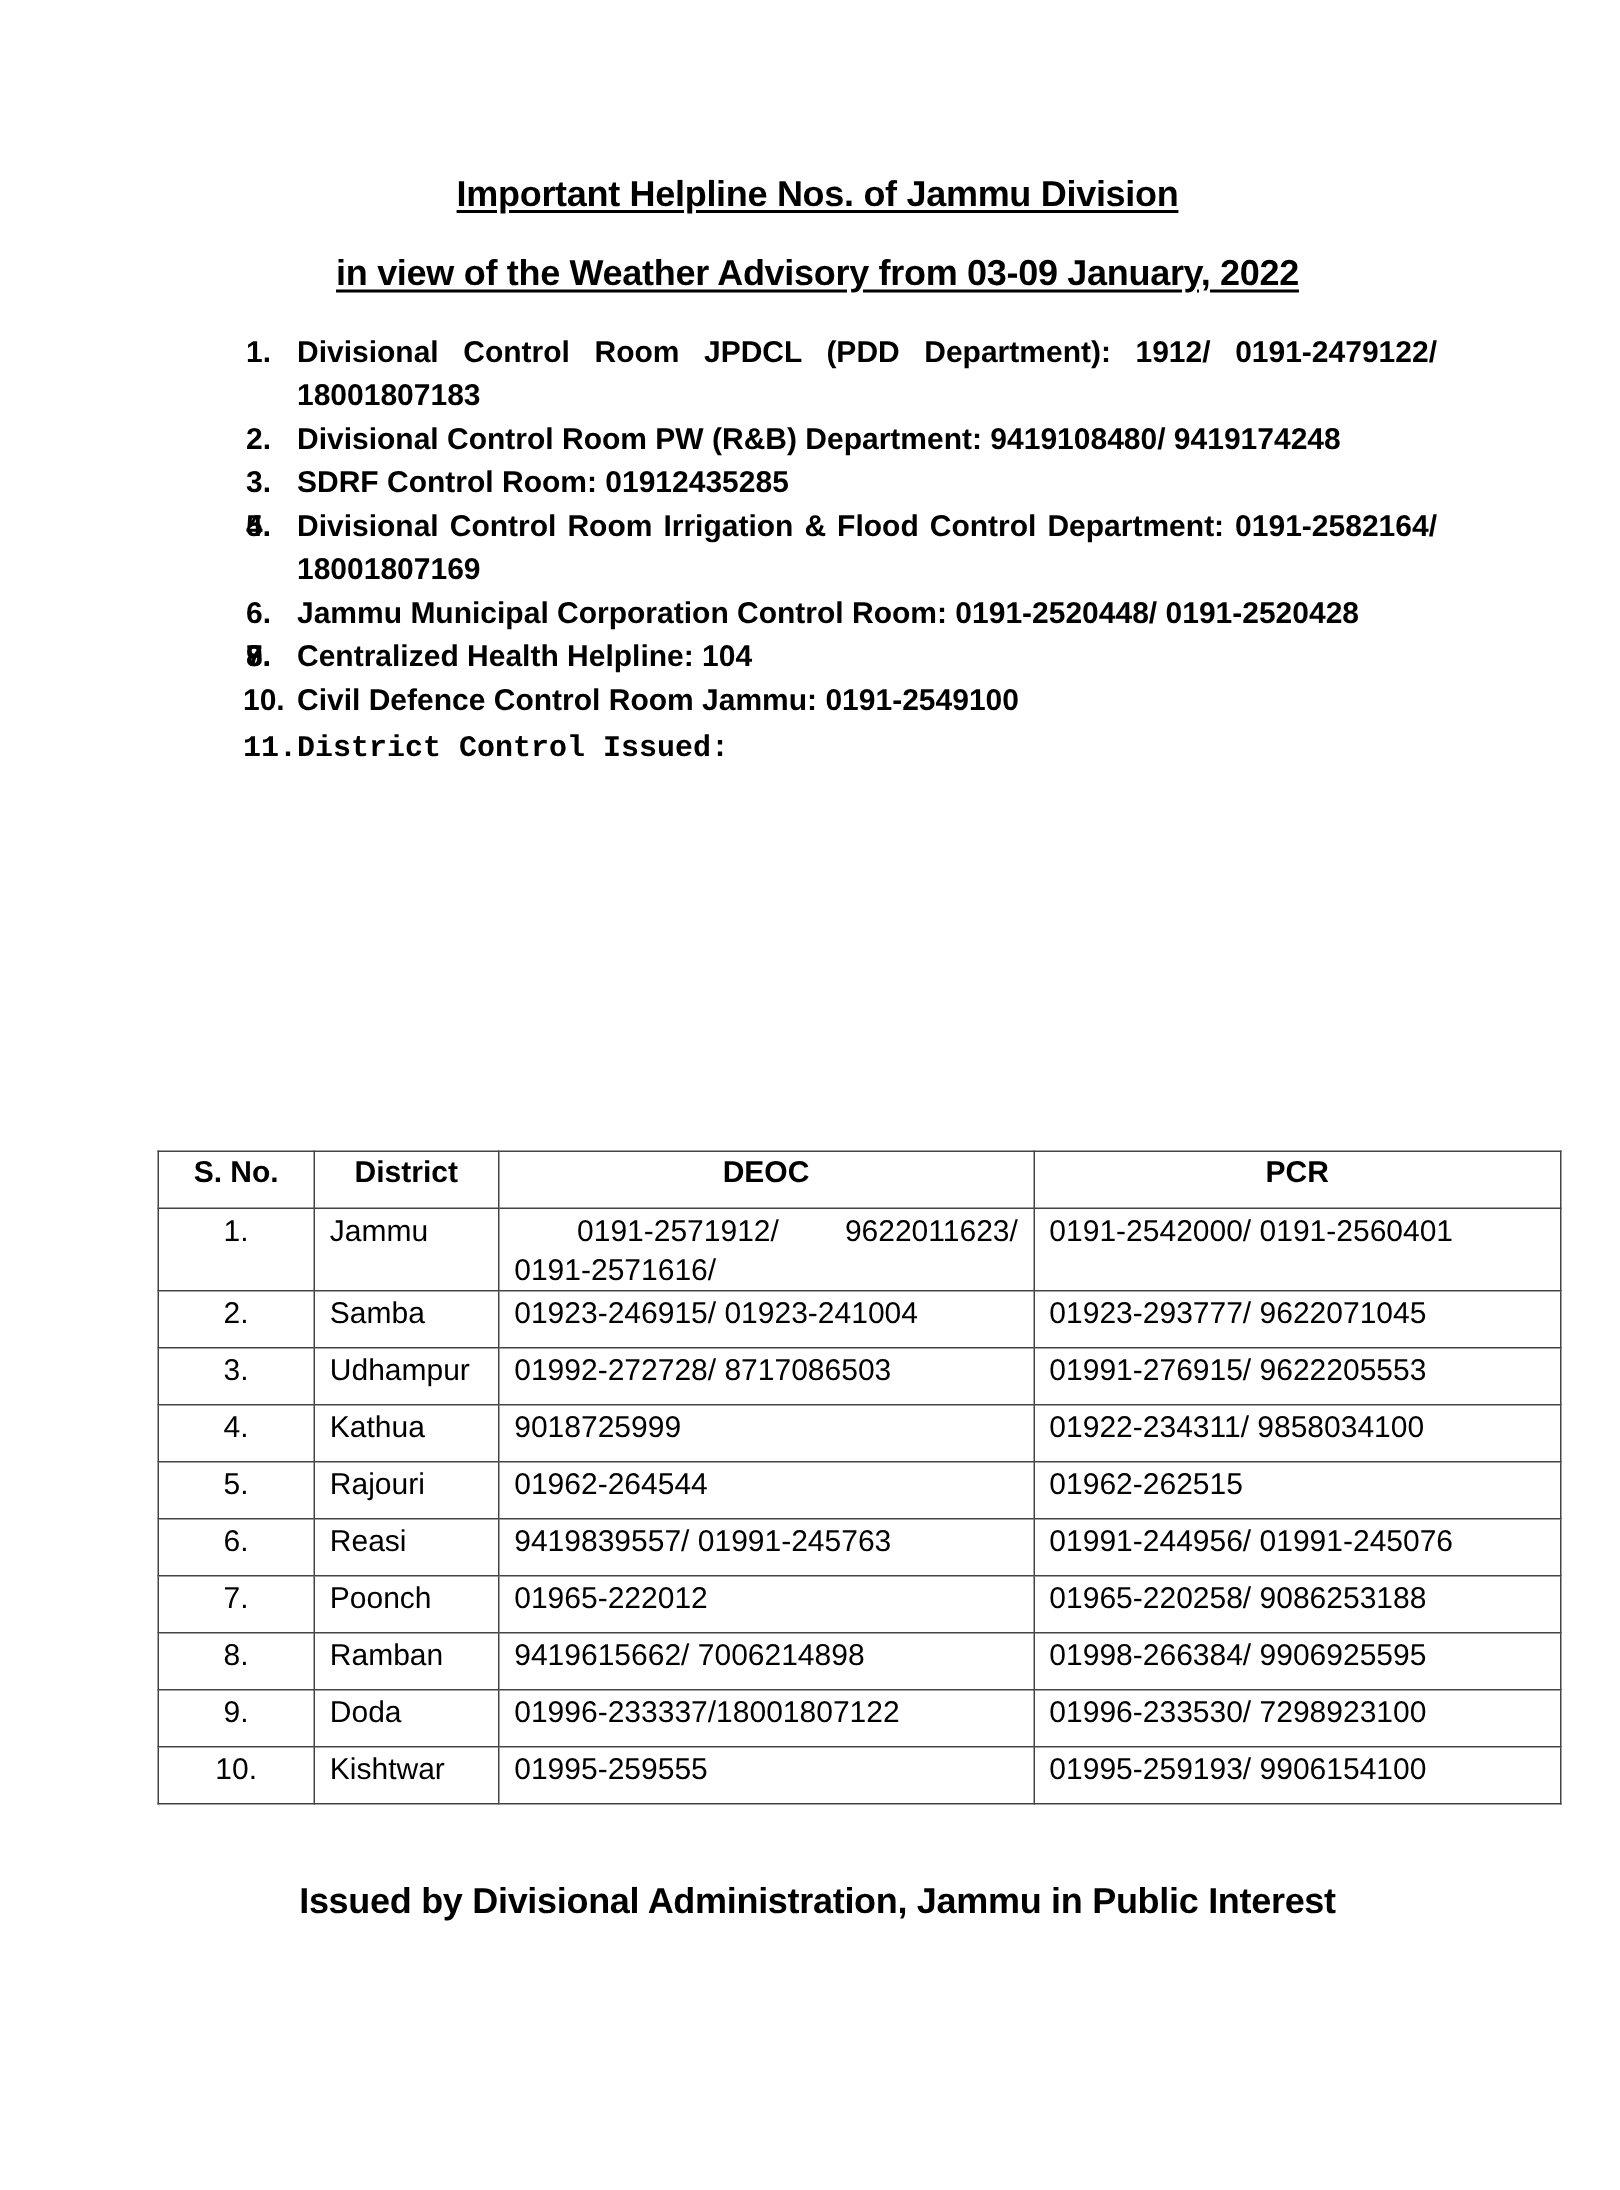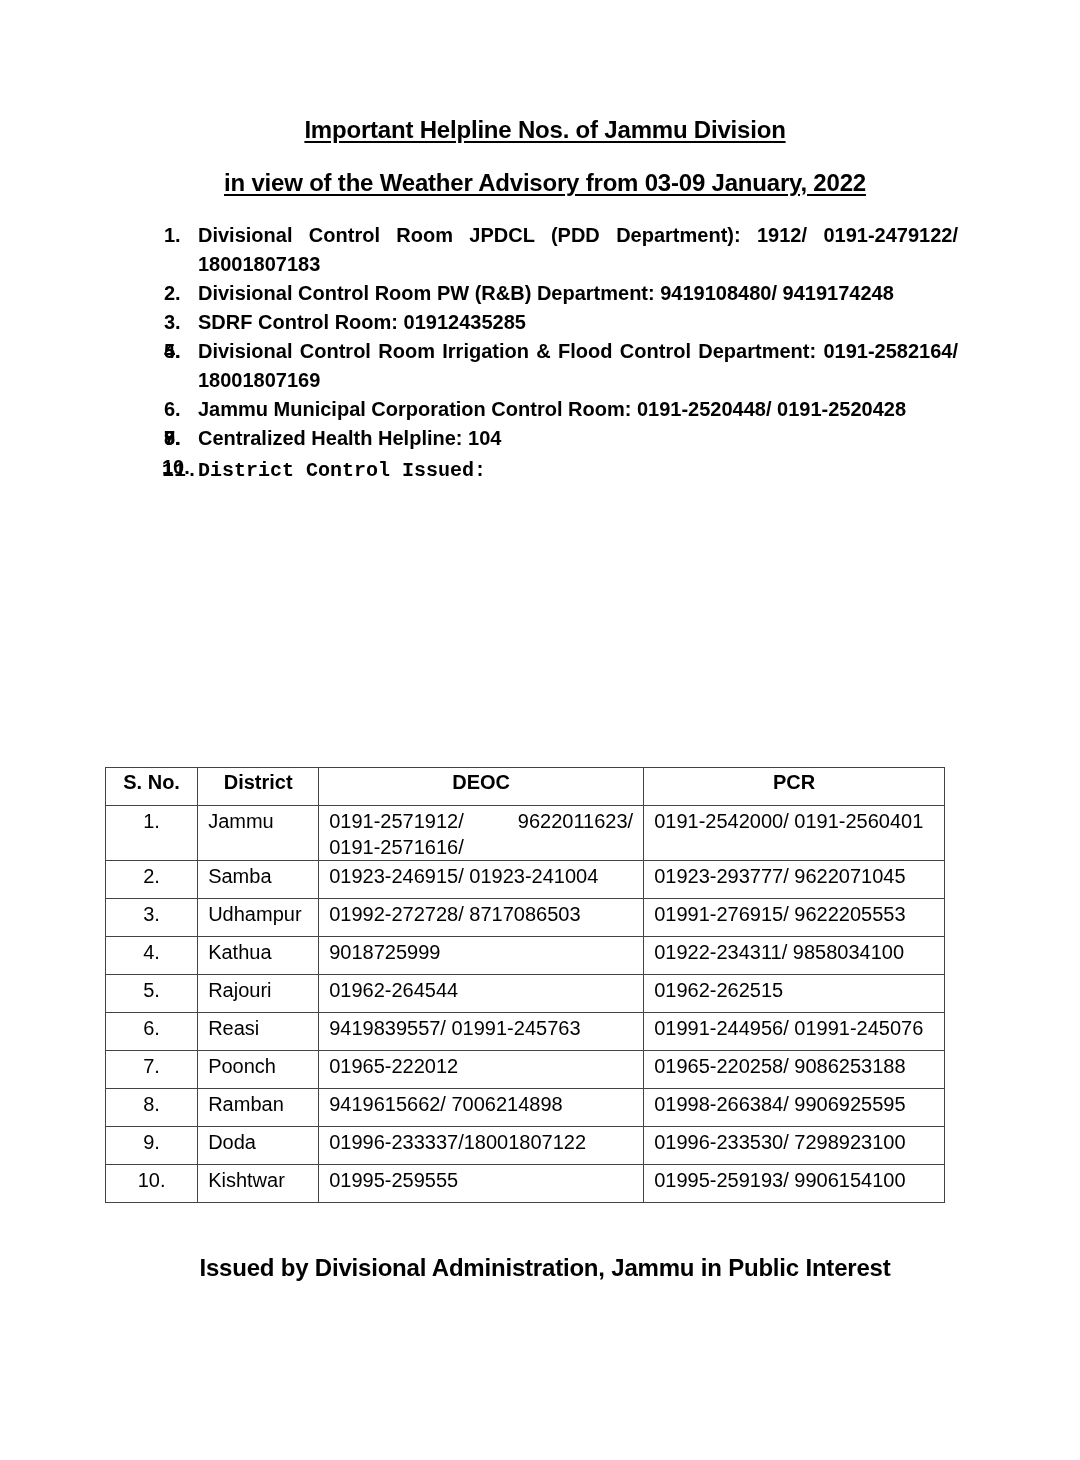--- a/index.html
+++ b/index.html
@@ -51,21 +51,21 @@
       left: 2px;
       top: 0;
     }
     .list li.tight .num { left: 0px; }
     .list li.last { margin-top: 3px; font-family: Liberation Mono, monospace; }
 
     table.districts {
       position: absolute;
       left: 105px;
       top: 767px;
-      width: 840px;
+      width: 936px;
       border-collapse: collapse;
       font-size: 20px;
     }
     table.districts th, table.districts td {
       border: 1.5px solid #444;
       vertical-align: top;
       padding: 0 10px;
       line-height: 26px;
       height: 38px;
       box-sizing: border-box;
@@ -76,21 +76,22 @@
       padding-top: 1px;
     }
     table.districts td { padding-top: 2px; }
     table.districts td.sno { text-align: center; }
     col.c-sno { width: 104px; }
     col.c-dist { width: 123px; }
     col.c-deoc { width: 357px; }
     col.c-pcr { width: 352px; }
     .justify2 {
       display: flex;
-      justify-content: space-between;
+      justify-content: flex-end;
+      gap: 44px;
     }
 
     .footer {
       position: absolute;
       left: 0;
       width: 1090px;
       top: 1254px;
       text-align: center;
       font-weight: bold;
       font-size: 24px;
@@ -106,21 +107,21 @@
 <ol class="list">
   <li><span class="num">1.</span><span>Divisional Control Room JPDCL (PDD Department): 1912/ 0191-2479122/ 18001807183</span></li>
   <li><span class="num">2.</span><span>Divisional Control Room PW (R&amp;B) Department: 9419108480/ 9419174248</span></li>
   <li><span class="num">3.</span><span>SDRF Control Room: 01912435285</span></li>
   <li><span class="num">4.</span></li>
   <li><span class="num">5.</span><span>Divisional Control Room Irrigation &amp; Flood Control Department: 0191-2582164/ 18001807169</span></li>
   <li><span class="num">6.</span><span>Jammu Municipal Corporation Control Room: 0191-2520448/ 0191-2520428</span></li>
   <li><span class="num">7.</span></li>
   <li><span class="num">8.</span></li>
   <li><span class="num">9.</span><span>Centralized Health Helpline: 104</span></li>
-  <li class="tight"><span class="num">10.</span></li>
+  <li class="tight"><span class="num">10.</span><span>Civil Defence Control Room Jammu: 0191-2549100</span></li>
   <li class="tight last"><span class="num">11.</span><span>District Control Issued:</span></li>
 </ol>
 
 <table class="districts">
   <colgroup>
     <col class="c-sno">
       <col class="c-dist">
       <col class="c-deoc">
       <col class="c-pcr">
   </colgroup>

